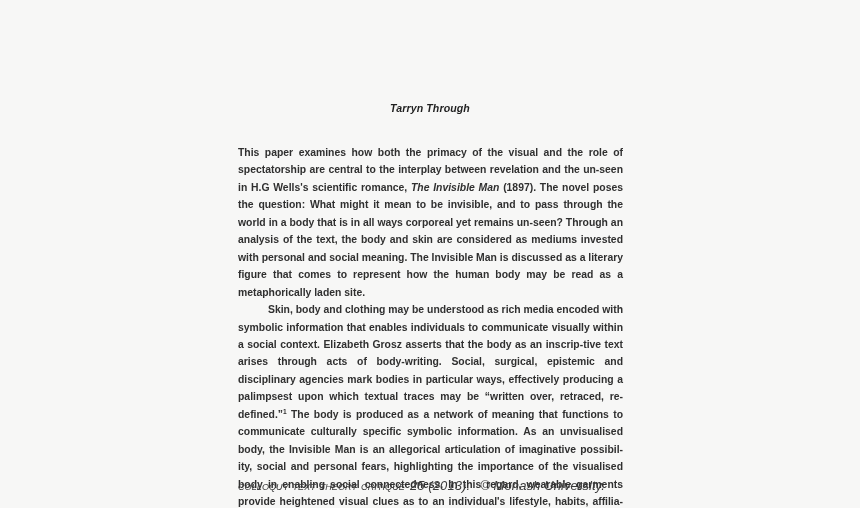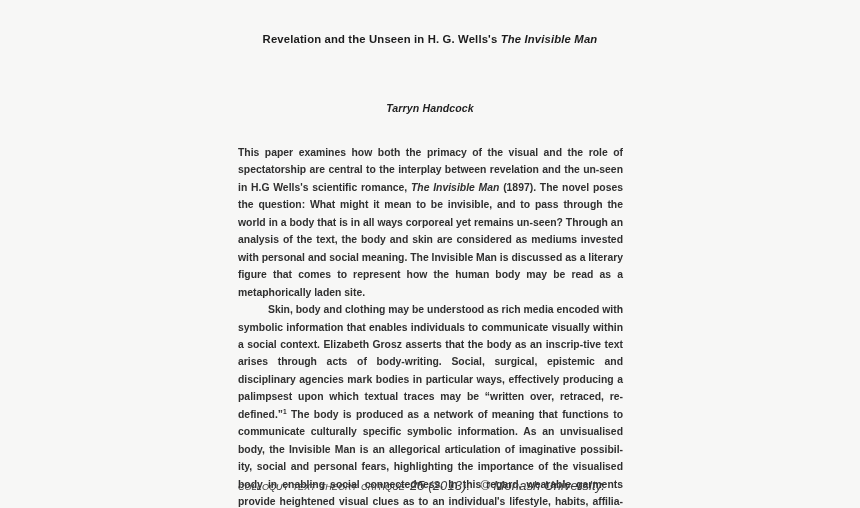--- a/index.html
+++ b/index.html
@@ -94,25 +94,22 @@
   .footer .gap {
     display: inline-block;
     width: 5px;
   }
 </style>
 </head>
 <body>
 
 <div class="page">
 
-  <div class="title">
-    <span>Revelation and the Unseen in H. G. Wells's </span><span class="work">The Invisible Man</span>
-  </div>
 
-  <div class="author">Tarryn Handcock</div>
+  <div class="author">Tarryn Through</div>
 
   <div class="body-col">
     <p class="para"><span>This paper examines how both the primacy of the visual and the role of spectatorship are central to the interplay between revelation and the un-seen in H.G Wells's scientific romance, </span><span class="ital">The Invisible Man</span><span> (1897). The novel poses the question: What might it mean to be invisible, and to pass through the world in a body that is in all ways corporeal yet remains un-seen? Through an analysis of the text, the body and skin are considered as mediums invested with personal and social meaning. The Invisible Man is discussed as a literary figure that comes to represent how the human body may be read as a metaphorically laden site.</span></p>
     <p class="para indent"><span>Skin, body and clothing may be understood as rich media encoded with symbolic information that enables individuals to communicate visually within a social context. Elizabeth Grosz asserts that the body as an inscrip-tive text arises through acts of body-writing. Social, surgical, epistemic and disciplinary agencies mark bodies in particular ways, effectively producing a palimpsest upon which textual traces may be “written over, retraced, re-defined.”</span><sup class="fn">1</sup><span> The body is produced as a network of meaning that functions to communicate culturally specific symbolic information. As an unvisualised body, the Invisible Man is an allegorical articulation of imaginative possibil-ity, social and personal fears, highlighting the importance of the visualised body in enabling social connectedness. In this regard, wearable garments provide heightened visual clues as to an individual's lifestyle, habits, affilia-tions and desires, playing an important role in characterisation and indi-</span></p>
   </div>
 
   <div class="footer">
     <span class="journal">colloquy text theory critique</span><span class="gap"></span><span class="rest">25 (2013).</span><span class="gap"></span><span class="gap"></span><span class="rest">© Monash University.</span>
   </div>
 

